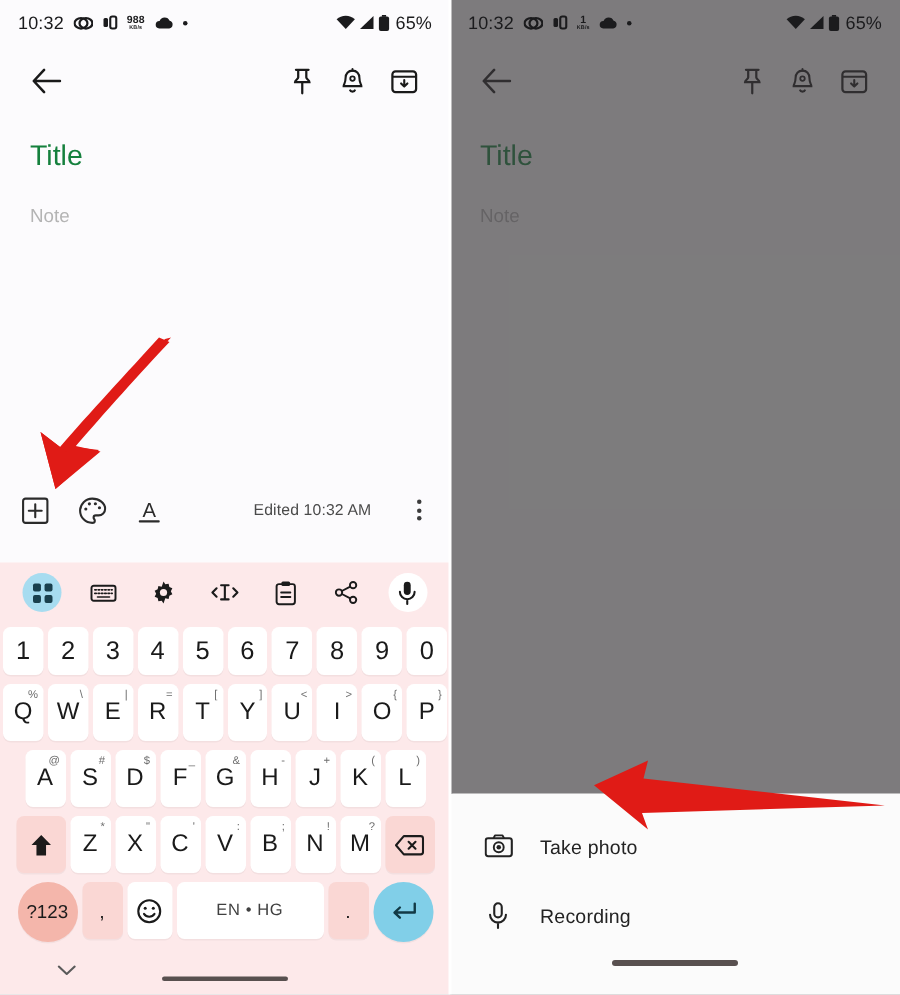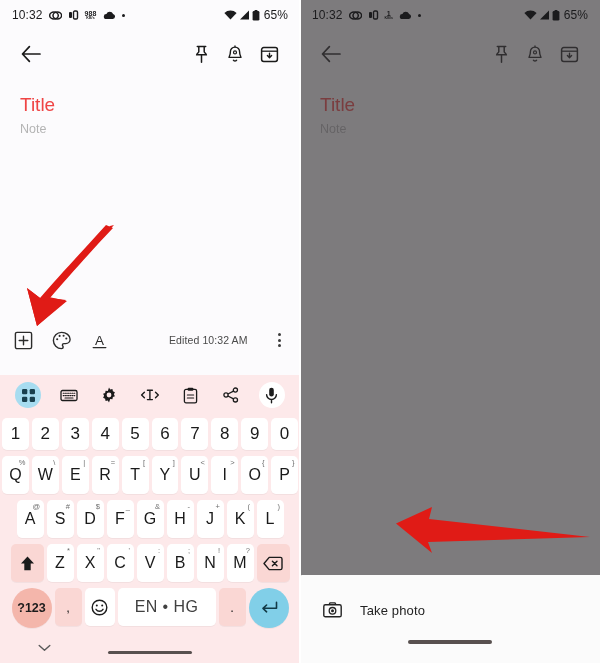--- a/index.html
+++ b/index.html
@@ -32,22 +32,22 @@
   .netspeed .n2 { font-size: 3.6px; font-weight: 700; }
   .dot-small { width: 3px; height: 3px; background: #1b1b1d; border-radius: 50%; }
 
   
   .appbar { height: 48px; display: flex; align-items: center; padding: 0 14px; }
   .appbar .spacer { flex: 1; }
   .appbar .act { width: 34px; height: 34px; display: flex; align-items: center; justify-content: center; }
 
   
   .notebody { padding: 14px 20px 0 20px; }
-  .note-title { font-size: 19px; color: #ef4444; line-height: 1.4; }
-  .note-text  { font-size: 12.5px; color: #b4b4b4; margin-top: 3px; }
+  .note-title { font-size: 19px; color: #15803d; line-height: 1.4; }
+  .note-text  { font-size: 12.5px; color: #b4b4b4; margin-top: 18px; }
 
   
   .notetoolbar {
     position: absolute; left: 0; width: 300px; height: 36px;
     display: flex; align-items: center; padding: 0 12px; gap: 16px;
   }
   .notetoolbar .tb-ic { width: 22px; height: 22px; display:flex; align-items:center; justify-content:center; }
   .edited { font-size: 10.5px; color: #4a4a4a; margin-left: 4px; letter-spacing: .1px; padding-left: 39px; }
   .notetoolbar .more { margin-left: auto; width: 18px; display:flex; flex-direction:column; align-items:center; gap:2.5px; }
   .more i { width: 3px; height: 3px; background: #3c3c3c; border-radius: 50%; display:block; }
@@ -63,23 +63,23 @@
   .key {
     background: #fff; border-radius: 5px; width: 27px; height: 38px;
     display: flex; align-items: center; justify-content: center;
     position: relative; font-size: 16px; color: #1a1a1a;
     box-shadow: 0 1px 0 rgba(0,0,0,.04);
   }
   .key .sup { position: absolute; top: 1.5px; right: 3.5px; font-size: 7.5px; color: #6d6d6d; }
   .key.num { height: 32px; font-size: 17px; }
   .key.wide { width: 33px; }
   .key.mod { background: #fad7d4; }
-  .key.spc { width: 98px; font-size: 16px; color: #404040; letter-spacing: .4px; }
+  .key.spc { width: 98px; font-size: 11px; color: #404040; letter-spacing: .4px; }
   .key.smallsym { width: 27px; font-size: 13px; }
-  .key.round { border-radius: 50%; width: 40px; height: 40px; background: #f4b6ab; font-size: 12.5px; font-weight: 700; color: #1b1b1b; }
+  .key.round { border-radius: 50%; width: 40px; height: 40px; background: #f4b6ab; font-size: 12.5px; font-weight: 400; color: #1b1b1b; }
   .key.enter { border-radius: 50%; width: 40px; height: 40px; background: #81cfe8; }
   .key.emoji { width: 30px; }
   .kbbottom { height: 32px; display: flex; align-items: center; position: relative; }
   .kb-hide { position: absolute; left: 38px; }
   .gesturebar { position: absolute; left: 50%; transform: translateX(-50%); bottom: 9px; width: 84px; height: 3.5px; background: #58504f; border-radius: 3px; }
 
   
   .dim { position: absolute; left: 0; top: 0; width: 300px; height: 663px; background: rgba(60,58,60,.66); z-index: 20; }
 
   
@@ -530,20 +530,29 @@
         <span class="sheet-ic">
           <svg width="19" height="16" viewBox="0 0 19 16">
               <rect x="0.8" y="2.8" width="17.4" height="12" rx="1.6" fill="none" stroke="#232323" stroke-width="1.4"></rect>
               <path d="M6 2.8 7 0.9h5l1 1.9" fill="none" stroke="#232323" stroke-width="1.3" stroke-linejoin="round"></path>
               <circle cx="9.5" cy="8.8" r="3.3" fill="none" stroke="#232323" stroke-width="1.3"></circle>
               <circle cx="9.5" cy="8.8" r="1.5" fill="#232323"></circle>
             </svg>
         </span>
         <span class="sheet-lbl">Take photo</span>
       </div>
+      <div class="sheet-item">
+        <span class="sheet-ic">
+          <svg width="14" height="19" viewBox="0 0 14 19">
+              <rect x="4.5" y="1.2" width="5" height="9.4" rx="2.5" fill="none" stroke="#232323" stroke-width="1.4"></rect>
+              <path d="M1.7 8.8a5.3 5.3 0 0 0 10.6 0M7 13.8v3.8" fill="none" stroke="#232323" stroke-width="1.4" stroke-linecap="round"></path>
+            </svg>
+        </span>
+        <span class="sheet-lbl">Recording</span>
+      </div>
       <div class="sheet-gesture">
         <div class="gb"></div>
       </div>
     </div>
 
     <svg class="arrow" style="left:92px; top:504px;" width="200" height="52" viewBox="0 0 200 52">
       <path d="M4 19.5 L40 3 L37 15 L198 33 L36 38 L40 49 Z" fill="#e01b16"></path>
     </svg>
   </div>
 

